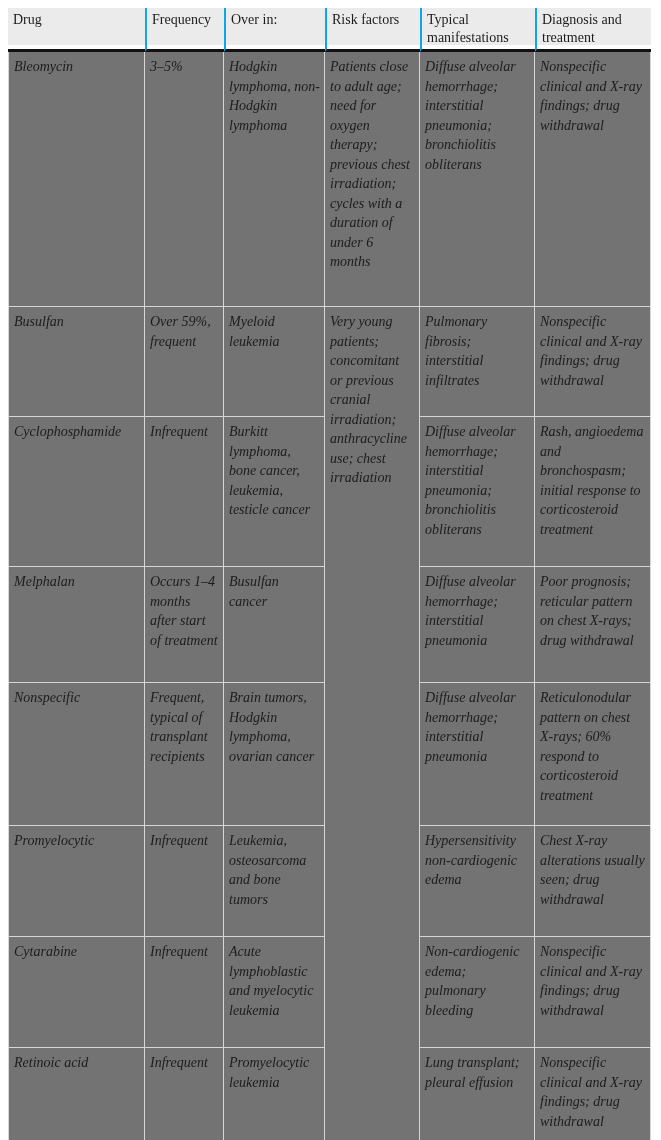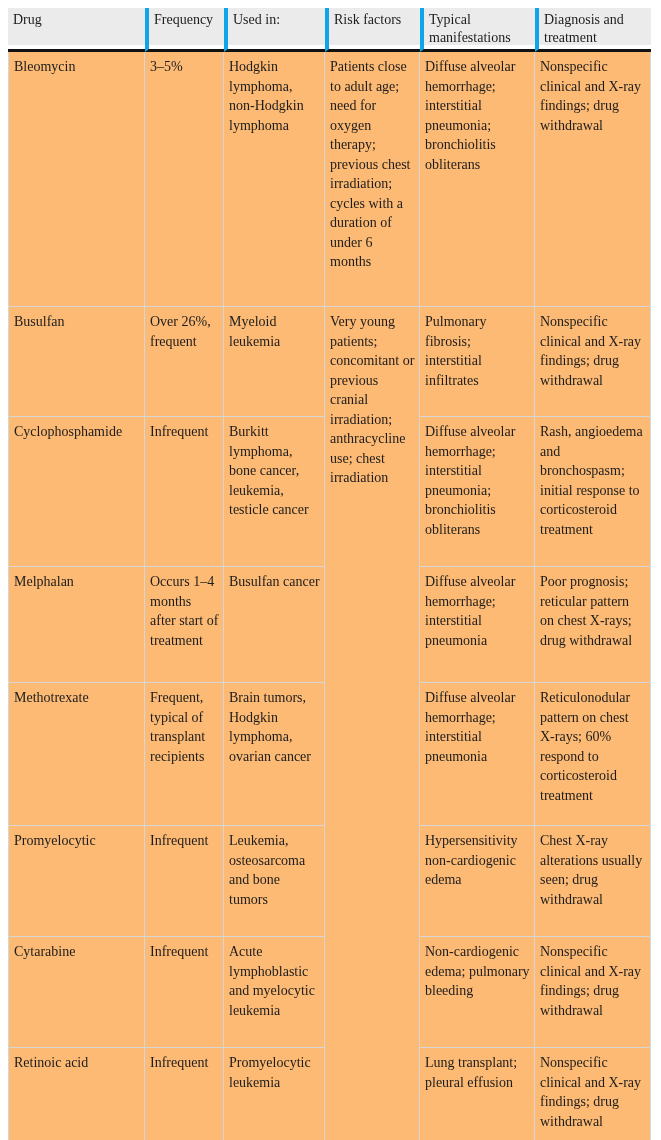--- a/index.html
+++ b/index.html
@@ -27,38 +27,39 @@
   }
   
   thead th {
     vertical-align: top;
     text-align: left;
     font-weight: normal;
     padding: 0 0 4px 0;
     background: #ffffff;
     border-bottom: 3px solid #111111;
   }
-  thead th + th { border-left: 4px solid #0ea5e9; }
+  thead th + th { border-left: 2px solid #0ea5e9; }
   thead th .hd {
     background: #ebebeb;
     height: 37px;
     box-sizing: border-box;
     padding: 3px 4px 0 5px;
     line-height: 18px;
     overflow: visible;
   }
   
   tbody td {
     vertical-align: top;
     text-align: left;
     padding: 5px 4px 20px 5px;
-    background: #fdba74;
+    background: #737373;
     border-right: 1px solid #d6d6d6;
     border-bottom: 1px solid #d6d6d6;
     overflow: hidden;
+    font-style: italic;
   }
   tbody td:first-child { border-left: 1px solid #d6d6d6; }
   
   tr.row-0 { height: 255px; }
   tr.row-1 { height: 110px; }
   tr.row-2 { height: 150px; }
   tr.row-3 { height: 116px; }
   tr.row-4 { height: 124px; }
   tr.row-5 { height: 111px; }
   tr.row-6 { height: 111px; }
@@ -79,21 +80,21 @@
     </colgroup>
     <thead>
       <tr>
         <th>
             <div class="hd">Drug</div>
           </th>
         <th>
             <div class="hd">Frequency</div>
           </th>
         <th>
-            <div class="hd">Used in:</div>
+            <div class="hd">Over in:</div>
           </th>
         <th>
             <div class="hd">Risk factors</div>
           </th>
         <th>
             <div class="hd">Typical manifestations</div>
           </th>
         <th>
             <div class="hd">Diagnosis and treatment</div>
           </th>
@@ -103,42 +104,42 @@
       <tr class="row-0">
         <td>Bleomycin</td>
         <td>3–5%</td>
         <td>Hodgkin lymphoma, non-Hodgkin lymphoma</td>
         <td>Patients close to adult age; need for oxygen therapy; previous chest irradiation; cycles with a duration of under 6 months</td>
         <td>Diffuse alveolar hemorrhage; interstitial pneumonia; bronchiolitis obliterans</td>
         <td>Nonspecific clinical and X-ray findings; drug withdrawal</td>
       </tr>
       <tr class="row-1">
         <td>Busulfan</td>
-        <td>Over 26%, frequent</td>
+        <td>Over 59%, frequent</td>
         <td>Myeloid leukemia</td>
         <td rowspan="7">Very young patients; concomitant or previous cranial irradiation; anthracycline use; chest irradiation</td>
         <td>Pulmonary fibrosis; interstitial infiltrates</td>
         <td>Nonspecific clinical and X-ray findings; drug withdrawal</td>
       </tr>
       <tr class="row-2">
         <td>Cyclophosphamide</td>
         <td>Infrequent</td>
         <td>Burkitt lymphoma, bone cancer, leukemia, testicle cancer</td>
         <td>Diffuse alveolar hemorrhage; interstitial pneumonia; bronchiolitis obliterans</td>
         <td>Rash, angioedema and bronchospasm; initial response to corticosteroid treatment</td>
       </tr>
       <tr class="row-3">
         <td>Melphalan</td>
         <td>Occurs 1–4 months after start of treatment</td>
         <td>Busulfan cancer</td>
         <td>Diffuse alveolar hemorrhage; interstitial pneumonia</td>
         <td>Poor prognosis; reticular pattern on chest X-rays; drug withdrawal</td>
       </tr>
       <tr class="row-4">
-        <td>Methotrexate</td>
+        <td>Nonspecific</td>
         <td>Frequent, typical of transplant recipients</td>
         <td>Brain tumors, Hodgkin lymphoma, ovarian cancer</td>
         <td>Diffuse alveolar hemorrhage; interstitial pneumonia</td>
         <td>Reticulonodular pattern on chest X-rays; 60% respond to corticosteroid treatment</td>
       </tr>
       <tr class="row-5">
         <td>Promyelocytic</td>
         <td>Infrequent</td>
         <td>Leukemia, osteosarcoma and bone tumors</td>
         <td>Hypersensitivity non-cardiogenic edema</td>

